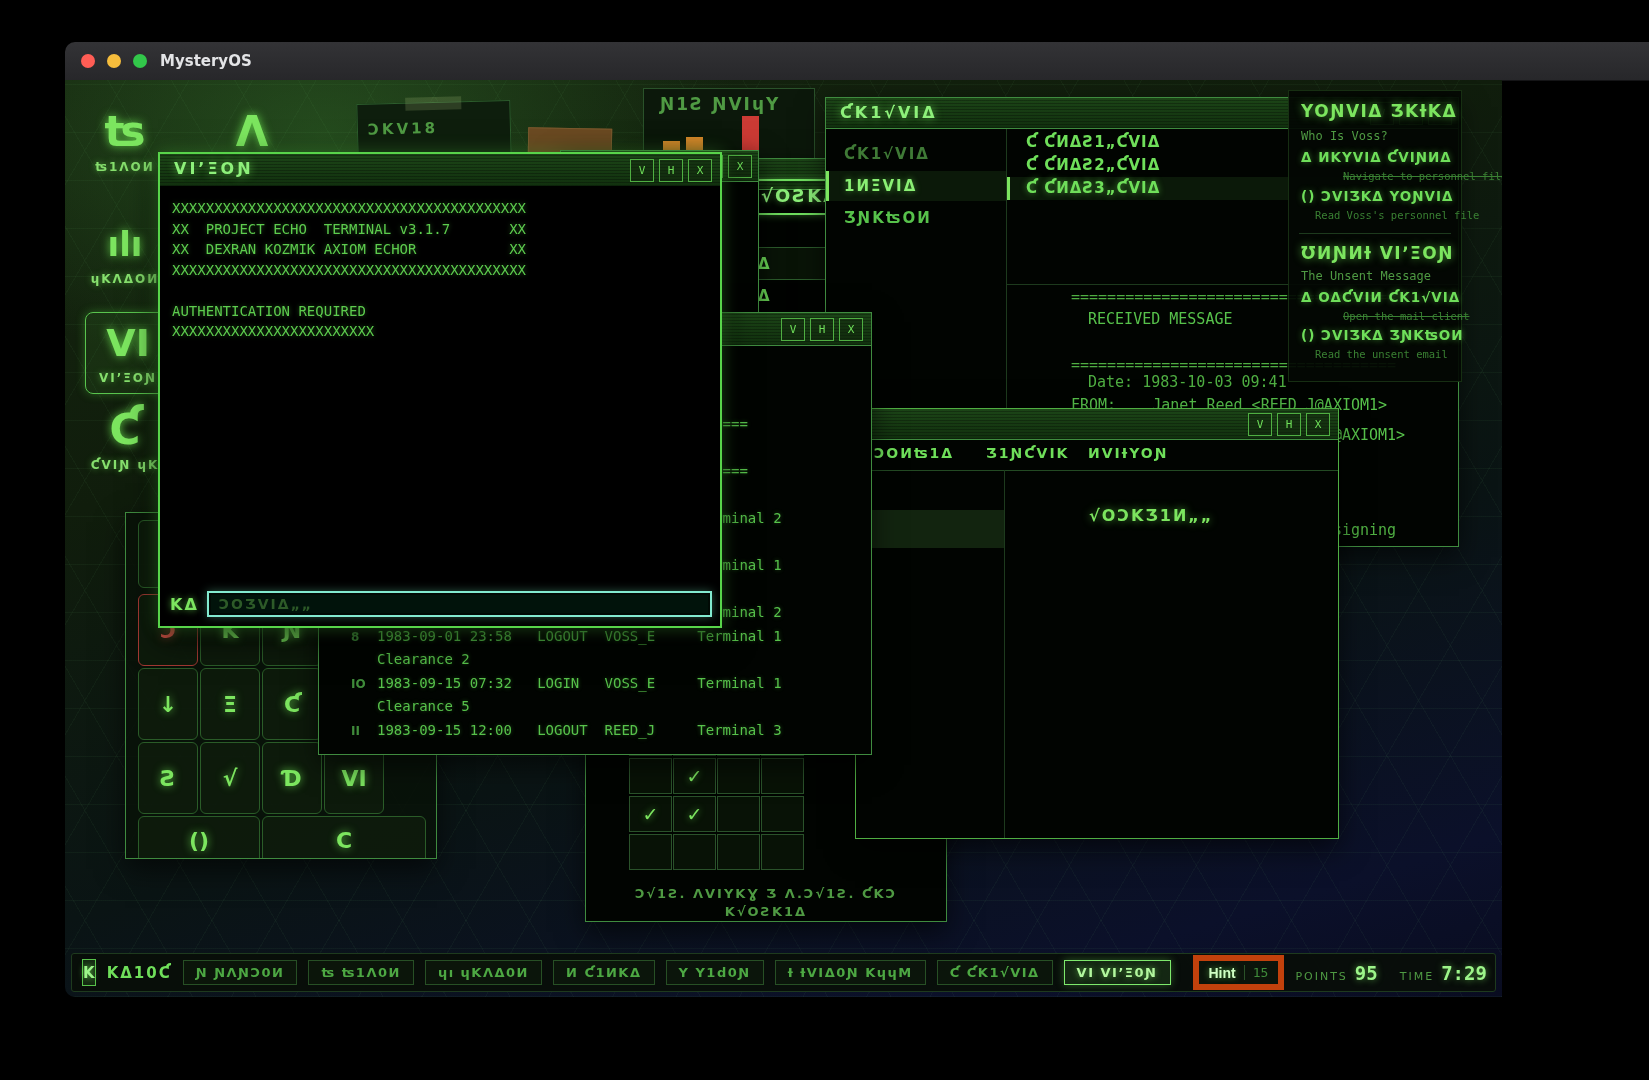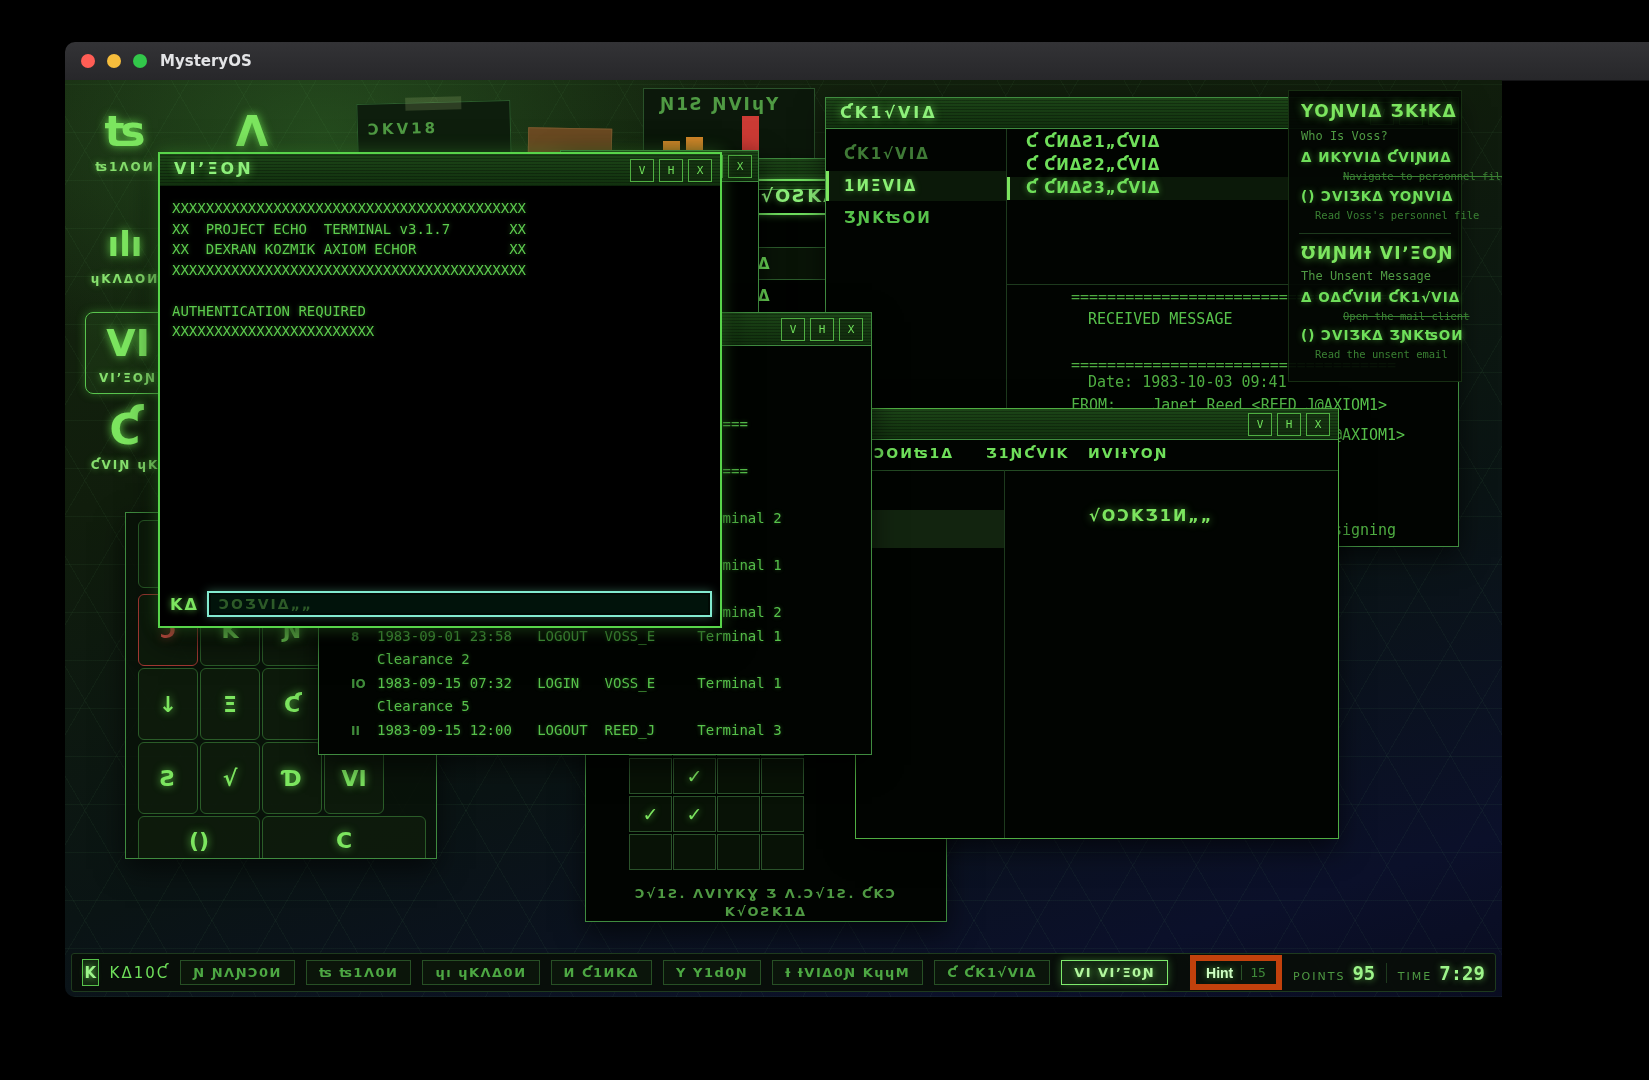--- a/index.html
+++ b/index.html
@@ -97,21 +97,21 @@
   
   .wb-row{position:absolute;left:108px;width:77px;height:32px;border-top:1px solid #2c5c2c;
           font-size:15px;color:#6fdf5a;line-height:32px;padding-left:9px;box-sizing:border-box;}
   
   .taskbar{position:absolute;left:6px;right:6px;bottom:5px;height:37px;background:rgba(8,14,8,.94);
            border:1px solid #1e3a1e;border-radius:3px;display:flex;align-items:center;gap:11px;
            padding:0 10px;z-index:9;}
   .tstart{width:26px;height:25px;border:1px solid #57c24b;background:rgba(90,200,70,.14);color:#9df58a;
           display:flex;align-items:center;justify-content:center;font-size:15px;font-weight:bold;
           text-shadow:0 0 6px rgba(130,255,100,.7);}
-  .tlabel{font-size:15px;letter-spacing:2px;color:#6fdf5a;font-weight:normal;}
+  .tlabel{font-size:15px;letter-spacing:2px;color:#6fdf5a;font-weight:bold;}
   .tbtn{height:23px;line-height:23px;padding:0 12px;border:1px solid #274f25;color:#4da843;
         font-size:13px;font-weight:bold;letter-spacing:1.5px;background:rgba(14,28,12,.5);white-space:nowrap;}
   .tbtn[data-active="true"]{border-color:#7ee96c;color:#b2f79e;background:rgba(110,230,90,.12);
         box-shadow:0 0 8px rgba(110,230,90,.35);text-shadow:0 0 6px rgba(130,255,100,.6);}
   .hintbtn{height:23px;display:flex;align-items:center;border:6px solid #c2410c;padding:0 10px;gap:8px;
         background:rgba(14,28,12,.5);}
   .hintbtn .hl{font:bold 14px "Liberation Sans",sans-serif;color:#cfffc4;text-shadow:0 0 6px rgba(130,255,100,.6);}
   .hintbtn .hc{font:13px "DejaVu Sans Mono",monospace;color:#3f8b3a;border-left:1px solid #2a5228;padding-left:8px;}
   .stat{display:flex;align-items:baseline;gap:7px;}
   .stat .sl{font-size:11px;letter-spacing:2px;color:#4f9a43;}

